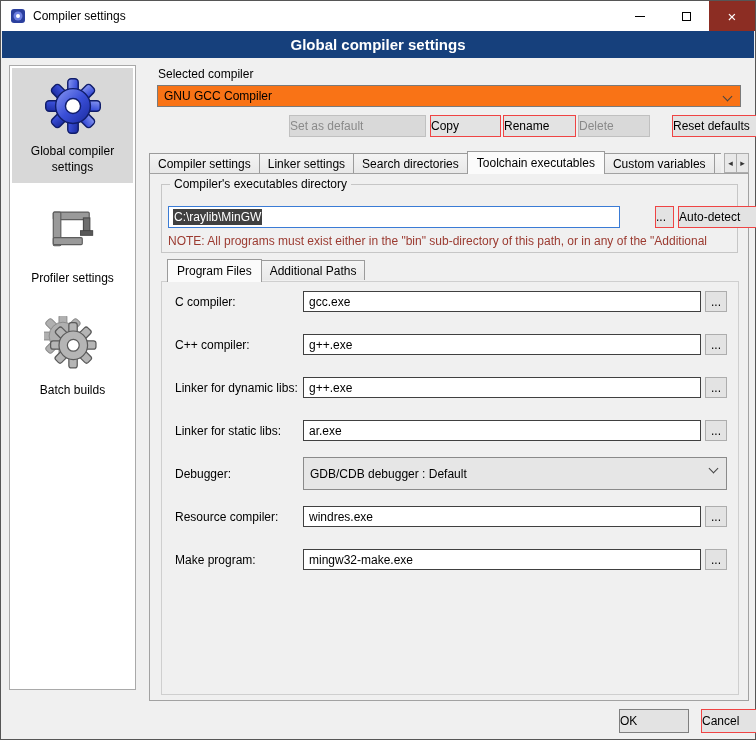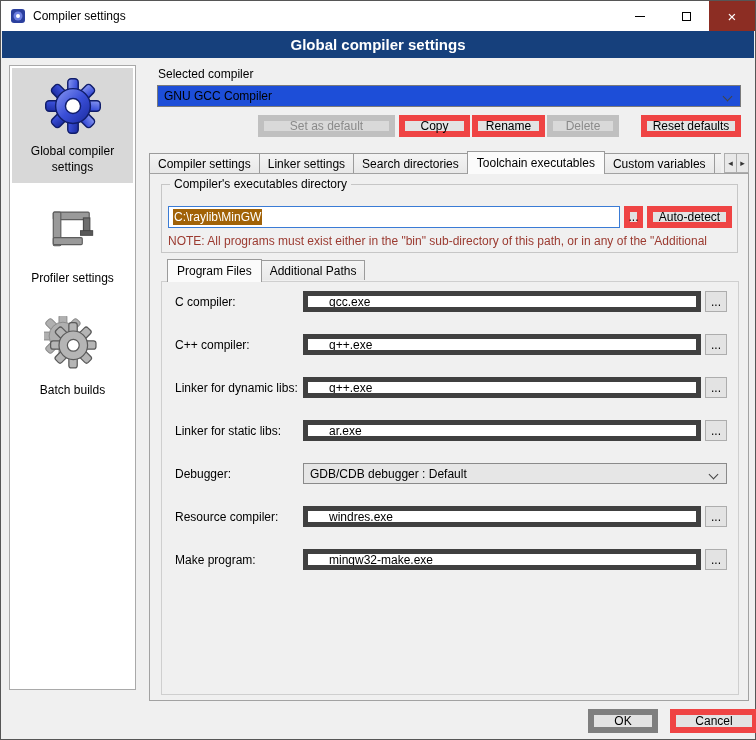--- a/index.html
+++ b/index.html
@@ -28,26 +28,26 @@
   
   .sidebar { position:absolute; left:8px; top:64px; width:127px; height:625px; background:#fff;
              border:1px solid #a9a9a9; padding:2px; overflow:hidden; }
   .side-item { display:flex; flex-direction:column; align-items:center; text-align:center;
                padding:9px 2px 8px; margin-bottom:12px; cursor:pointer; }
   .side-item.selected { background:#d8d8d8; }
   .side-item .icon { width:58px; height:58px; margin-bottom:9px; }
   .side-item .label { line-height:1.3; }
 
   
-  .btn { position:absolute; height:22px; background:#e3e3e3; border:6px solid #ef4444;
-         display:flex; align-items:center; justify-content:center; font-size:12px; cursor:pointer; }
+  .btn { position:absolute; height:22px; background:#e3e3e3; border:1px solid #ef4444;
+         display:flex; align-items:center; justify-content:flex-start; font-size:12px; cursor:pointer;margin-left:31px; }
   .btn.disabled { background:#d9d9d9; border-color:#c0c0c0; color:#8a8a8a; }
-  .textfield { background:#fff; border:5px solid #404040; font-family:"Liberation Sans",sans-serif;
-               font-size:12px; padding:0 21px; height:21px; }
-  .combo { position:relative; background:#1d4ed8; border:1px solid #7a7a7a; display:flex; align-items:center;
+  .textfield { background:#fff; border:1px solid #404040; font-family:"Liberation Sans",sans-serif;
+               font-size:12px; padding:0 5px; height:21px; }
+  .combo { position:relative; background:#f97316; border:1px solid #7a7a7a; display:flex; align-items:center;
            padding-left:6px; cursor:pointer; }
   .combo .chev { position:absolute; right:9px; top:7px; width:7px; height:7px;
                  border-right:1px solid #444; border-bottom:1px solid #444; transform:rotate(45deg); }
   .combo.grayface { background:#e6e6e6; border-color:#8a8a8a; }
 
   
   .lbl-selected-compiler { position:absolute; left:157px; top:66px; }
   .compiler-combo { position:absolute; left:156px; top:84px; width:584px; height:22px; }
   .b-setdefault { left:257px; top:114px; width:137px; }
   .b-copy       { left:398px; top:114px; width:71px; }
@@ -70,38 +70,38 @@
   .tabscroll { left:724px; }
 
   .tabpanel { position:absolute; left:148px; top:172px; width:600px; height:528px;
               border:1px solid #a2a2a2; background:#f0f0f0; }
 
   
   .groupbox { position:absolute; left:160px; top:183px; width:577px; height:69px; border:1px solid #c6c6c6; }
   .groupbox-title { position:absolute; top:-8px; left:8px; background:#f0f0f0; padding:0 4px; }
   .dir-input { position:absolute; left:167px; top:205px; width:452px; height:22px; background:#fff;
                border:1px solid #3a7bd5; display:flex; align-items:center; padding-left:4px; }
-  .dir-input .sel { background:#a16207; color:#fff; padding:1px 1px; }
+  .dir-input .sel { background:#404040; color:#fff; padding:1px 1px; }
   .b-dots-main  { left:623px; top:205px; width:19px; height:22px; }
   .b-autodetect { left:646px; top:205px; width:85px; height:22px; }
   .note { position:absolute; left:167px; top:233px; width:568px; white-space:nowrap; overflow:hidden; }
 
   
   .subtabstrip { position:absolute; left:166px; top:258px; width:560px; height:23px;
                  display:flex; align-items:center; }
   .innerpanel { position:absolute; left:160px; top:280px; width:578px; height:414px;
                 border:1px solid #cfcfcf; background:#f0f0f0; }
   .rows { position:absolute; left:174px; top:290px; width:552px; }
   .form-row { display:flex; align-items:center; height:21px; margin-bottom:22px; }
   .form-row .flabel { width:128px; flex:none; }
   .form-row .textfield { flex:1; height:21px; }
   .form-row .dots { flex:none; width:22px; height:21px; margin-left:4px; position:static;
                     background:#e3e3e3; border:1px solid #adadad; display:flex; align-items:center;
                     justify-content:center; cursor:pointer; }
-  .form-row .combo { flex:1; height:21px; }
+  .form-row .combo { flex:1; height:33px; }
 
   
   .b-ok     { left:587px; top:708px; width:70px; height:24px; border-color:#7f7f7f; }
   .b-cancel { left:669px; top:708px; width:88px; height:24px; }
 </style>
 </head>
 <body>
 
 <div class="window">
 

